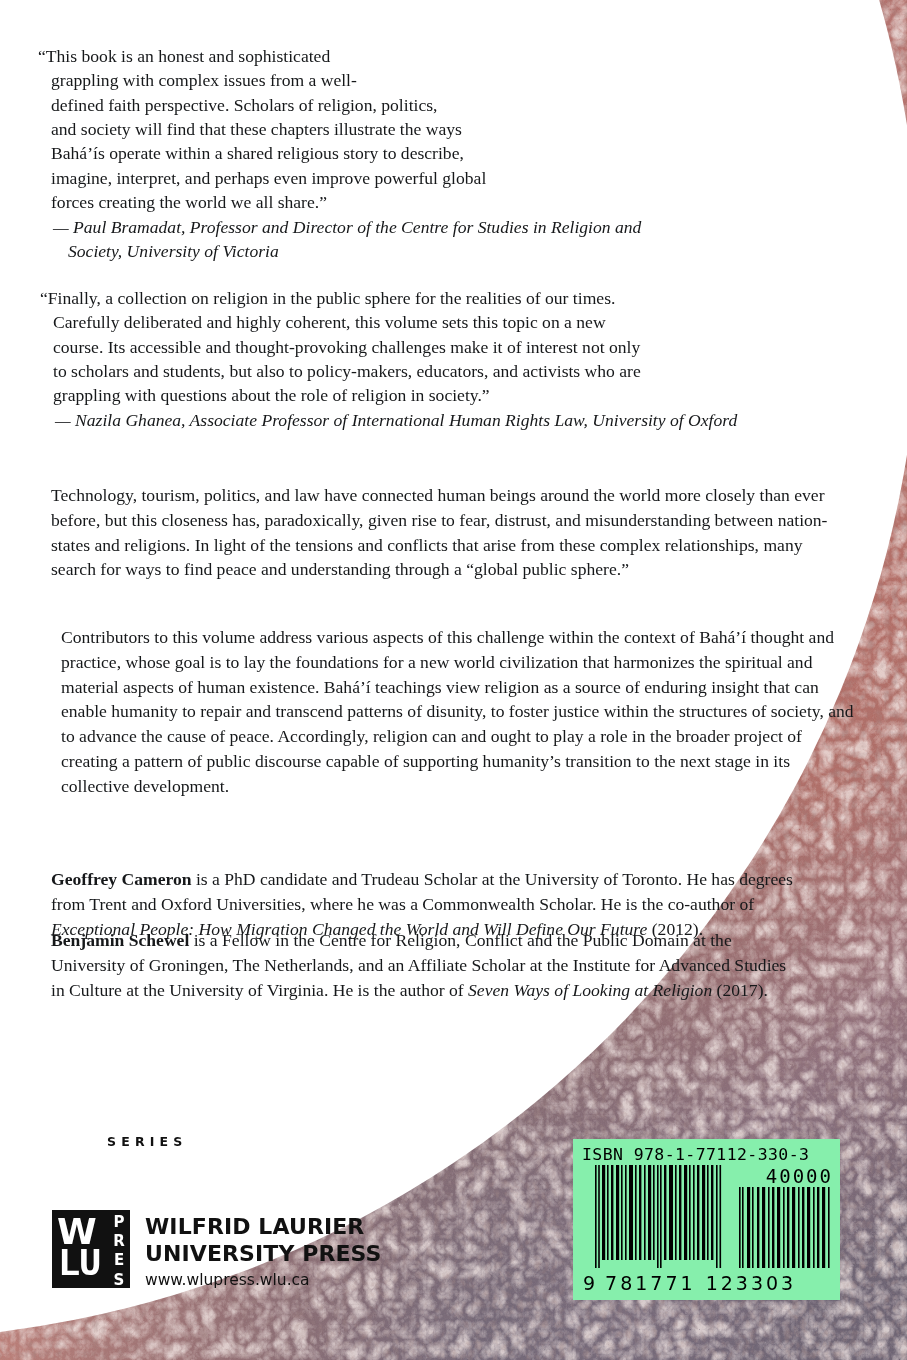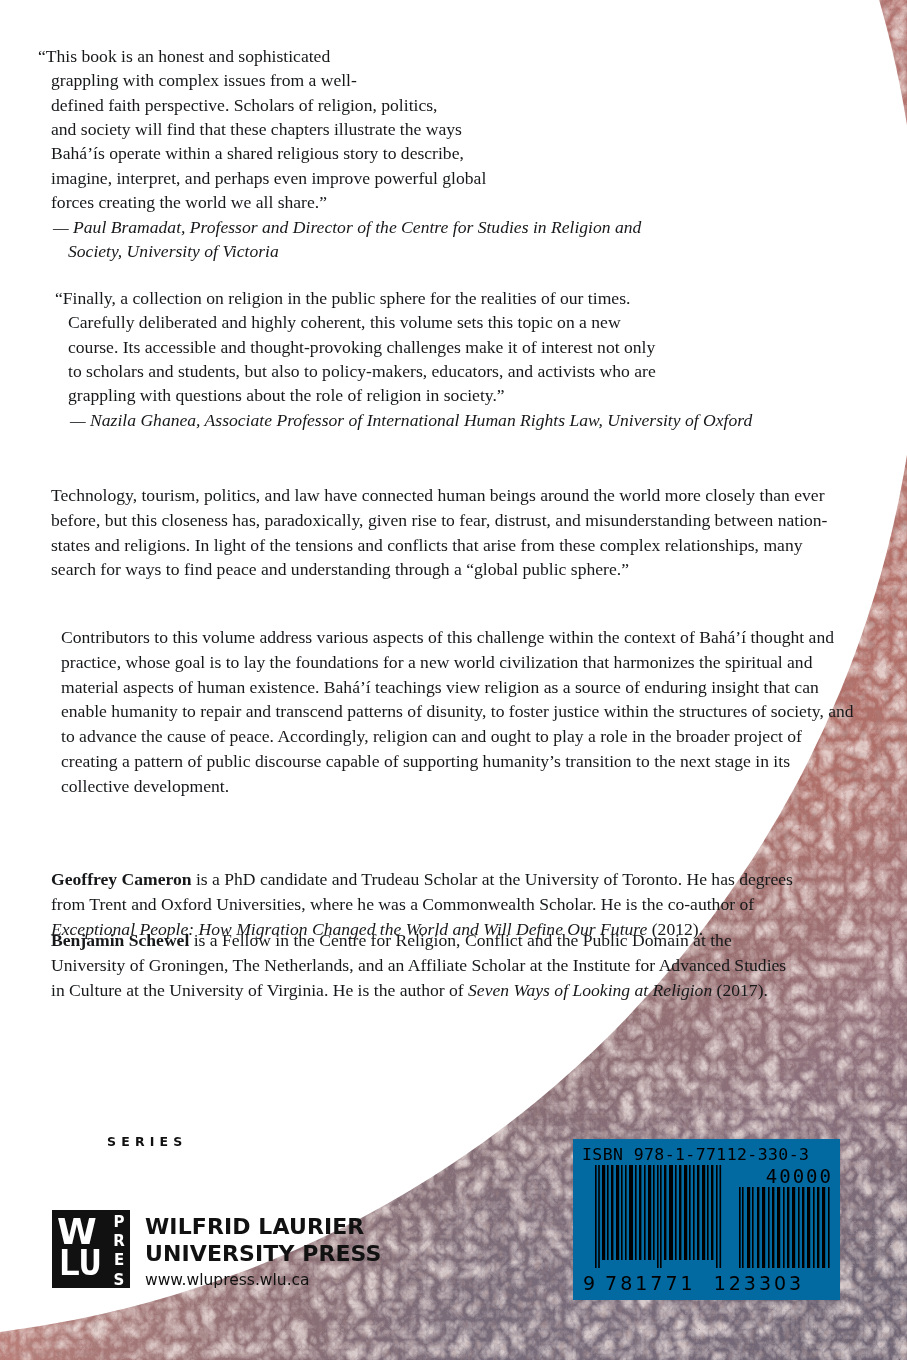--- a/index.html
+++ b/index.html
@@ -62,21 +62,21 @@
   .blurb .attrib {
     font-style: italic;
     margin: 0;
     padding-left: 30px;
     text-indent: -15px;
   }
   .quoteline { display: block; }
   .quoteline.i1 { padding-left: 13px; }
 
   #blurb-1 { left: 38px; top: 44px; width: 640px; }
-  #blurb-2 { left: 55px; top: 286px; width: 700px; }
+  #blurb-2 { left: 40px; top: 286px; width: 700px; }
 
   .body-para {
     position: absolute;
     font-size: 17.6px;
     line-height: 1.41;
     color: #16181a;
   }
   #para-overview { left: 51px; top: 483px; width: 790px; }
   #para-contributors { left: 61px; top: 625px; width: 795px; }
 
@@ -189,21 +189,21 @@
   }
 
   
   #barcode-block {
     position: absolute;
     z-index: 6;
     left: 573px;
     top: 1139px;
     width: 267px;
     height: 161px;
-    background: #0369a1;
+    background: #86efac;
   }
   #isbn-text {
     position: absolute;
     left: 9px;
     top: 6px;
     font-family: "DejaVu Sans Mono", monospace;
     font-size: 16.5px;
     letter-spacing: 0.4px;
     color: #000;
     white-space: nowrap;
@@ -425,18 +425,18 @@
           <rect x="63" y="0" width="2.4" height="81"></rect>
           <rect x="68" y="0" width="3.2" height="81"></rect>
           <rect x="74" y="0" width="1.6" height="81"></rect>
           <rect x="78" y="0" width="2.4" height="81"></rect>
           <rect x="83" y="0" width="3.2" height="81"></rect>
           <rect x="89" y="0" width="1.6" height="81"></rect>
         </g>
       </svg>
 
       <div id="ean-digits">
-        <span class="lead">9</span><span class="grp">781771</span><span class="grp" style="margin-left:18px">123303</span>
+        <span class="lead">9</span><span class="grp">781771</span><span class="grp" style="margin-left:10px">123303</span>
       </div>
     </div>
 
   </div>
 </div>
 
 </body></html>

